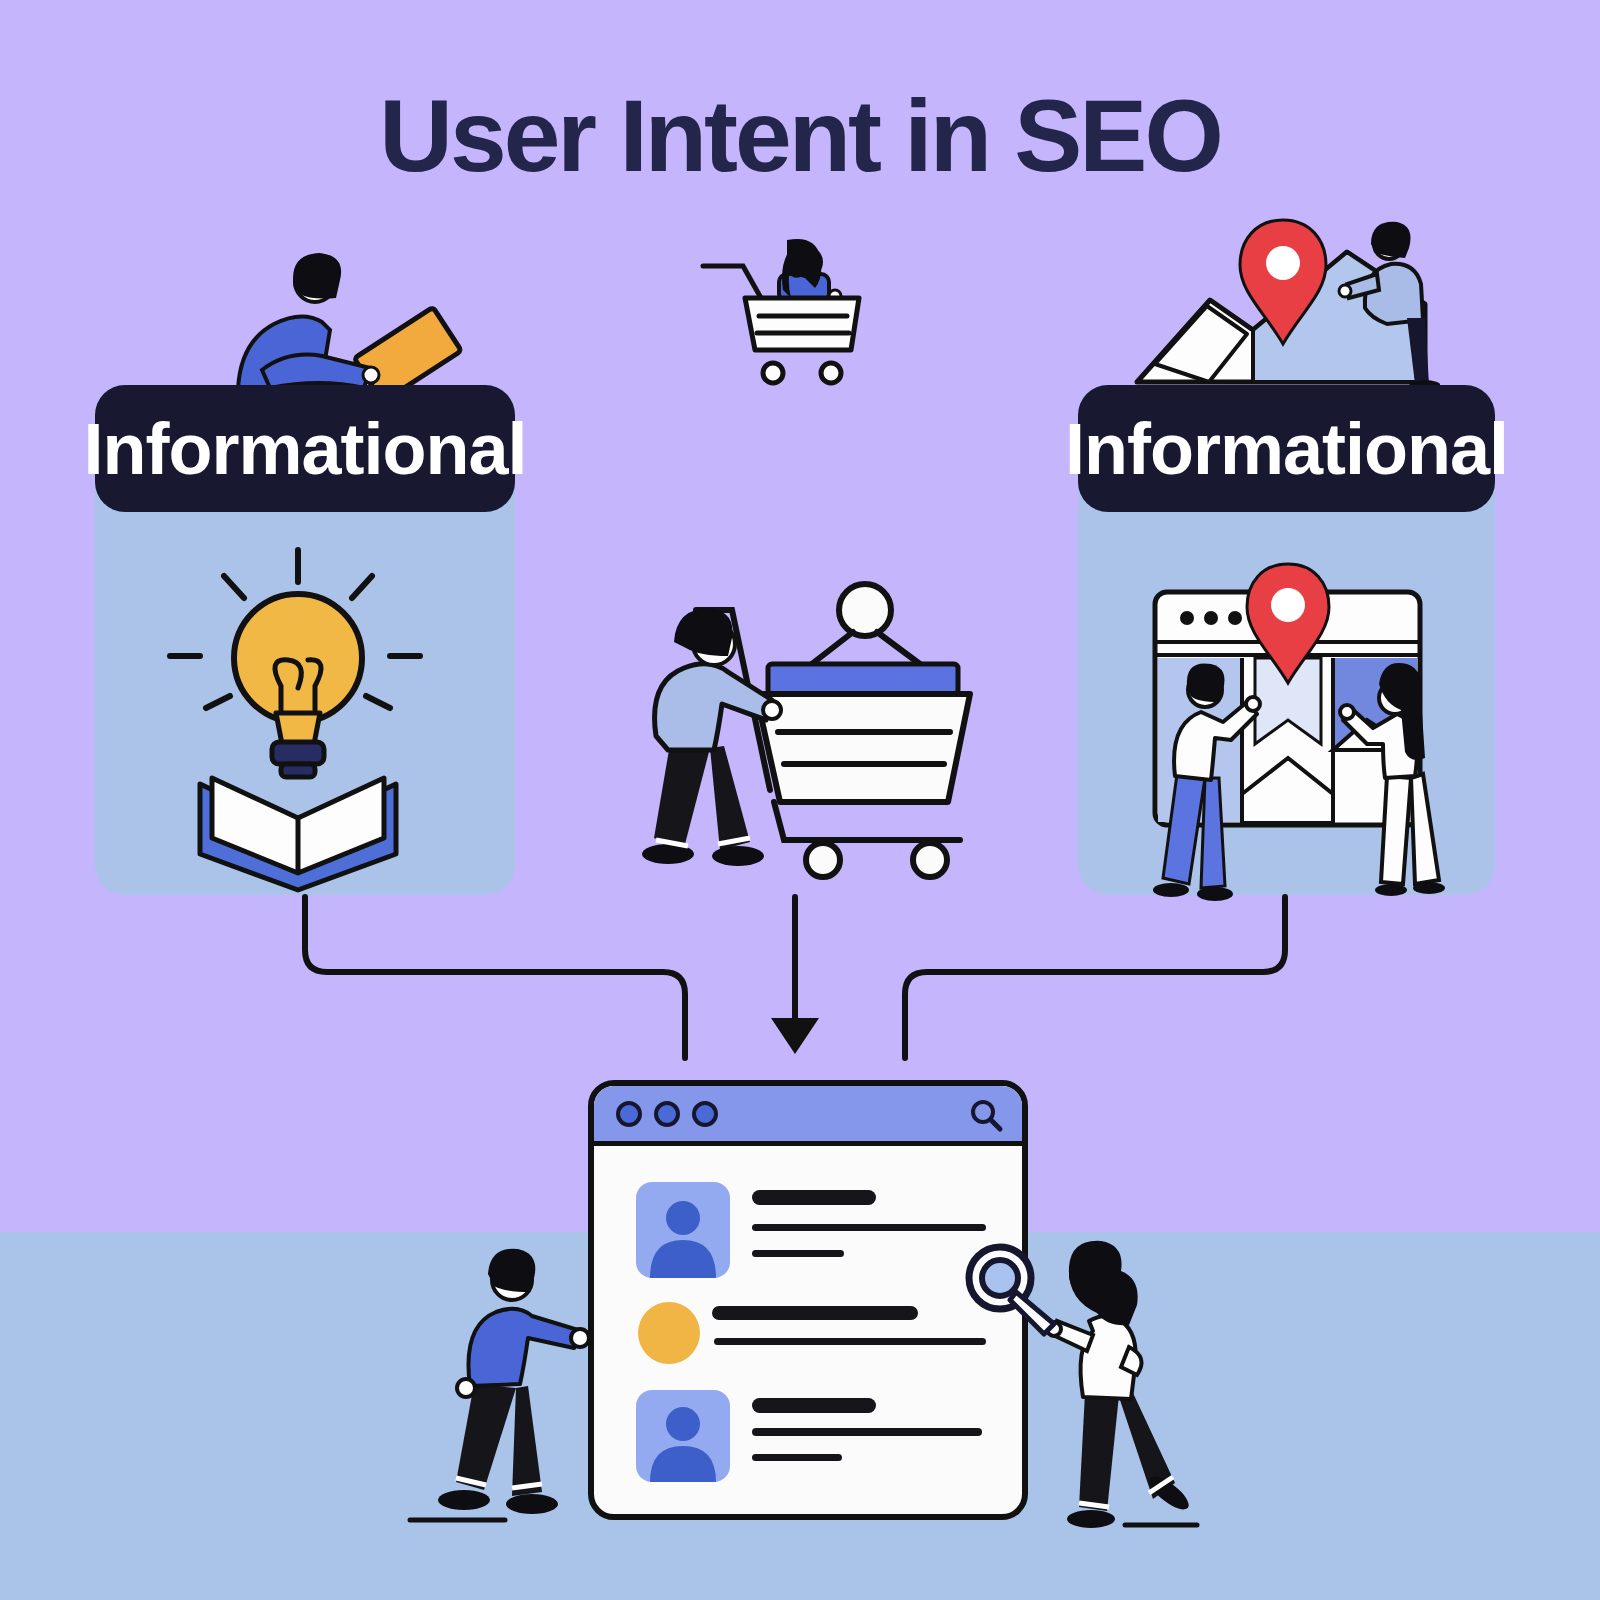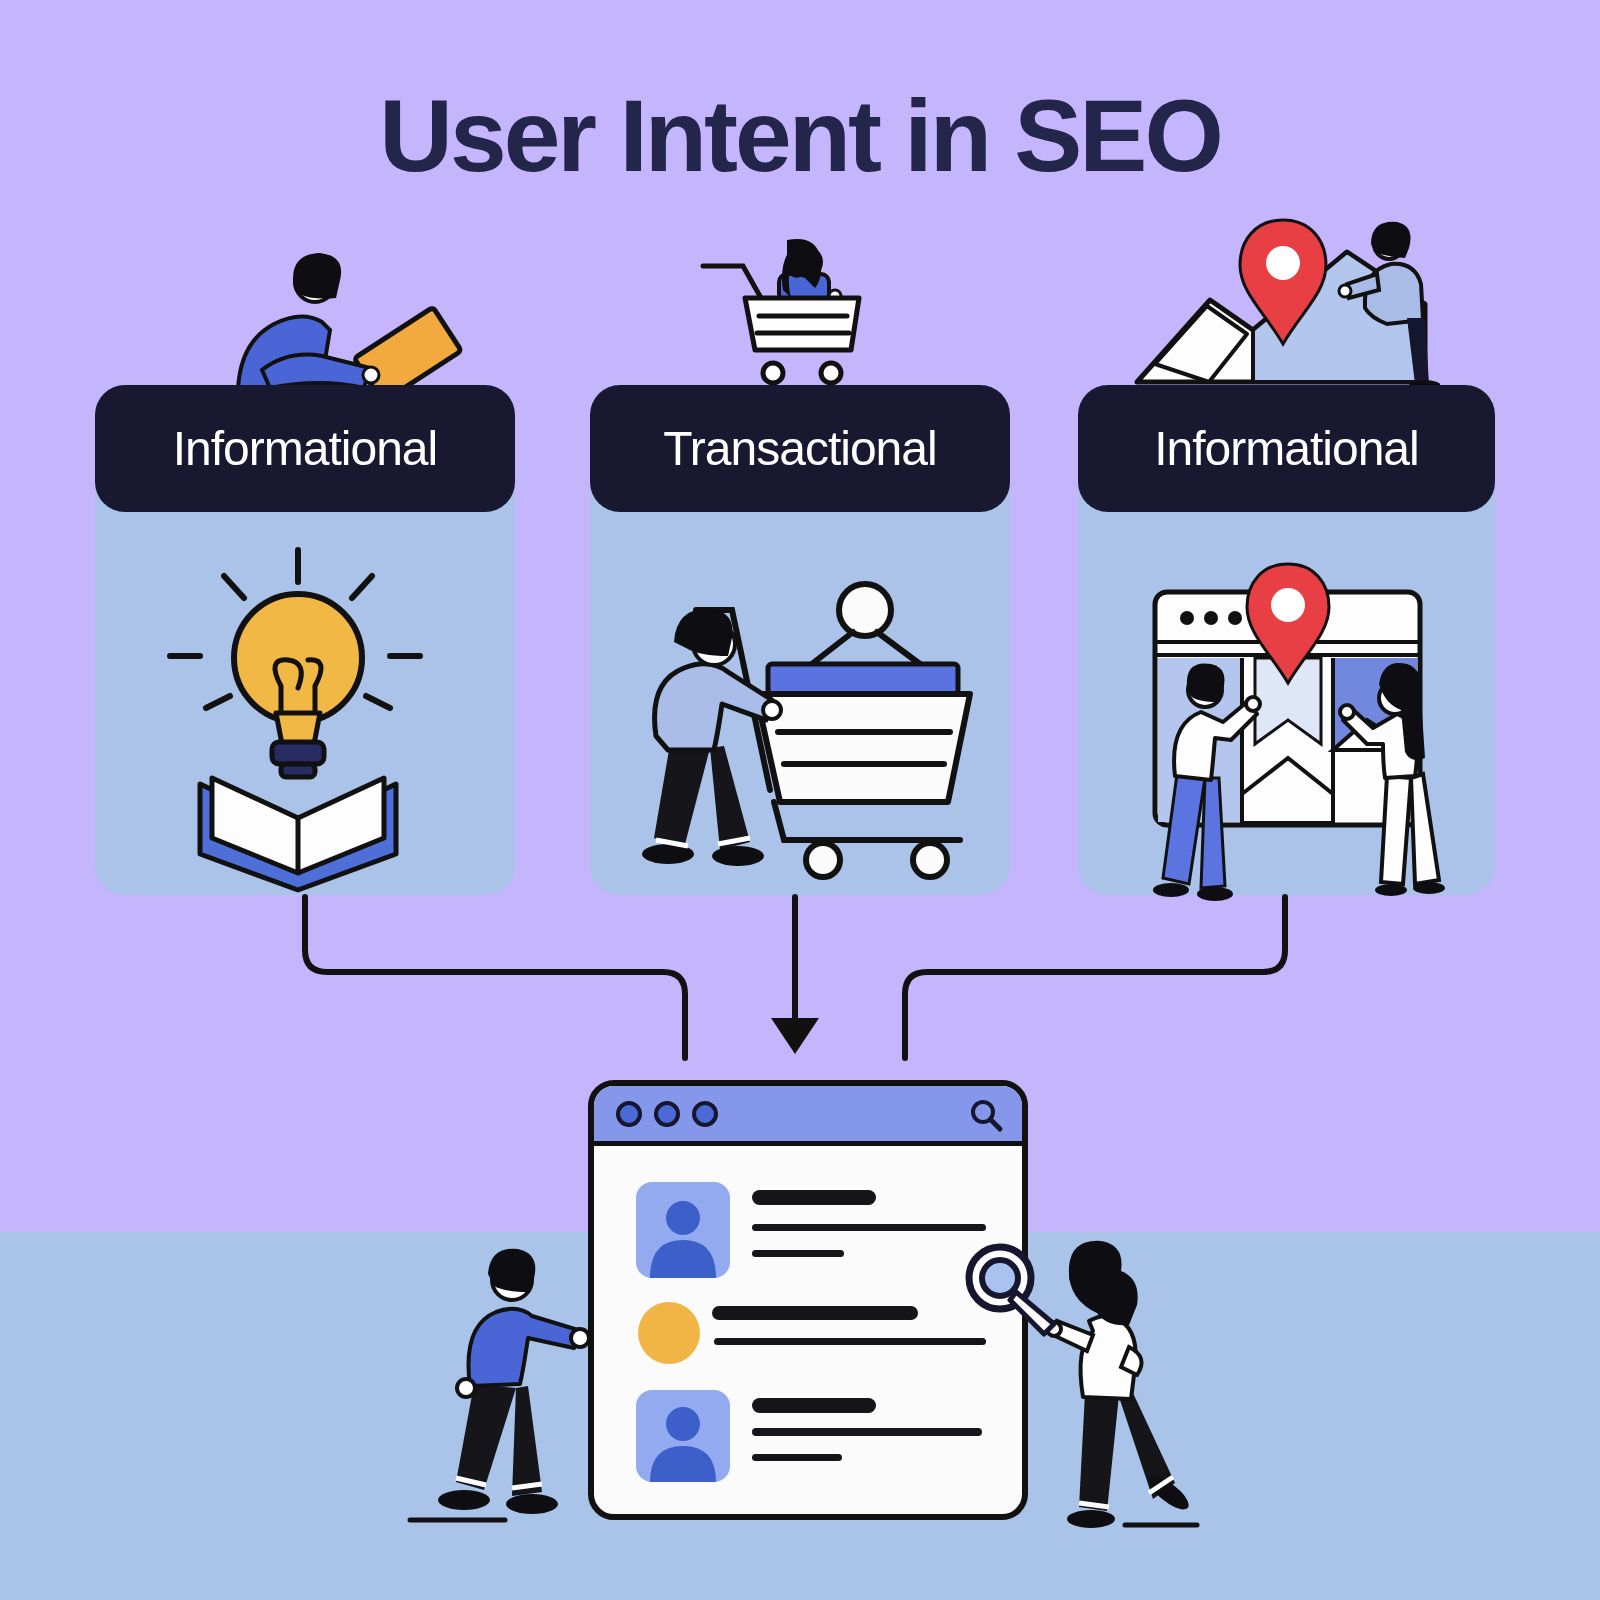--- a/index.html
+++ b/index.html
@@ -16,21 +16,21 @@
     position:absolute;top:385px;height:510px;width:420px;
     background:#abc3e9;border-radius:30px;
   }
   .card-informational{left:95px;}
   .card-transactional{left:590px;}
   .card-navigational{left:1078px;width:417px;}
   .card-header{
     position:absolute;left:0;top:0;width:100%;height:127px;background:#181931;
     border-radius:30px;display:flex;align-items:center;justify-content:center;
   }
-  .card-label{color:#ffffff;font-size:48px;font-weight:normal;letter-spacing:-1px;}
+  .card-label{color:#ffffff;font-size:72px;font-weight:bold;letter-spacing:-1px;}
   .abs{position:absolute;}
   svg{display:block;}
   
   .serp{
     position:absolute;left:588px;top:1080px;width:440px;height:440px;
     background:#fbfbfb;border:6px solid #111;border-radius:26px;box-sizing:border-box;
     overflow:hidden;
   }
   .serp-bar{
     position:absolute;left:0;top:0;width:100%;height:60px;background:#8497ea;
@@ -87,25 +87,20 @@
     <path d="M246,32 Q246,8 272,10 Q290,14 284,36 L280,46 Q258,44 250,40 Z" fill="#0d0d12"></path>
     <path d="M282,106 L290,172 H304 L300,106 Z" fill="#16172f"></path>
     <ellipse cx="300" cy="174" rx="16" ry="6" fill="#0d0d12"></ellipse>
     <path d="M158,8 C185,8 201,28 201,53 C201,80 176,101 158,132 C140,101 115,80 115,53 C115,28 131,8 158,8 Z" fill="#e73f44" stroke="#111" stroke-width="3"></path>
     <circle cx="158" cy="51" r="17" fill="#fff"></circle>
   </svg>
 
   <div class="intent-card card-informational">
     <div class="card-header">
       <span class="card-label">Informational</span>
-    </div>
-  </div>
-  <div class="intent-card card-transactional">
-    <div class="card-header">
-      <span class="card-label">Transactional</span>
     </div>
   </div>
   <div class="intent-card card-navigational">
     <div class="card-header">
       <span class="card-label">Informational</span>
     </div>
   </div>
 
   <svg class="abs" style="left:148px;top:538px;" width="295" height="355" viewBox="0 0 295 355">
     <g stroke="#111" stroke-width="6" stroke-linecap="round">

